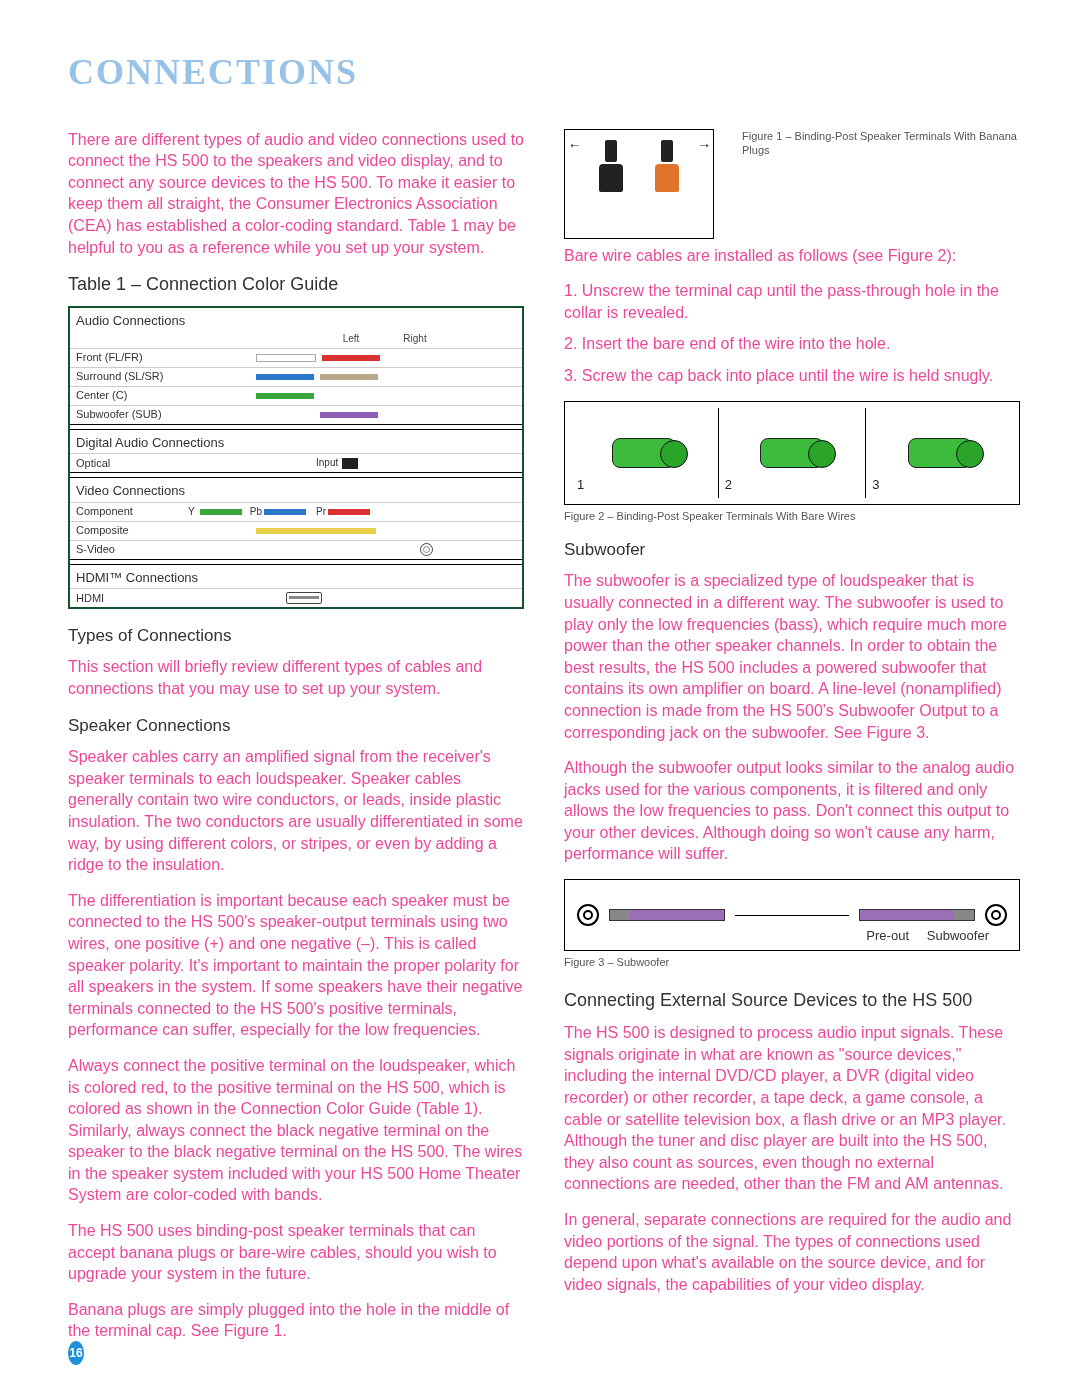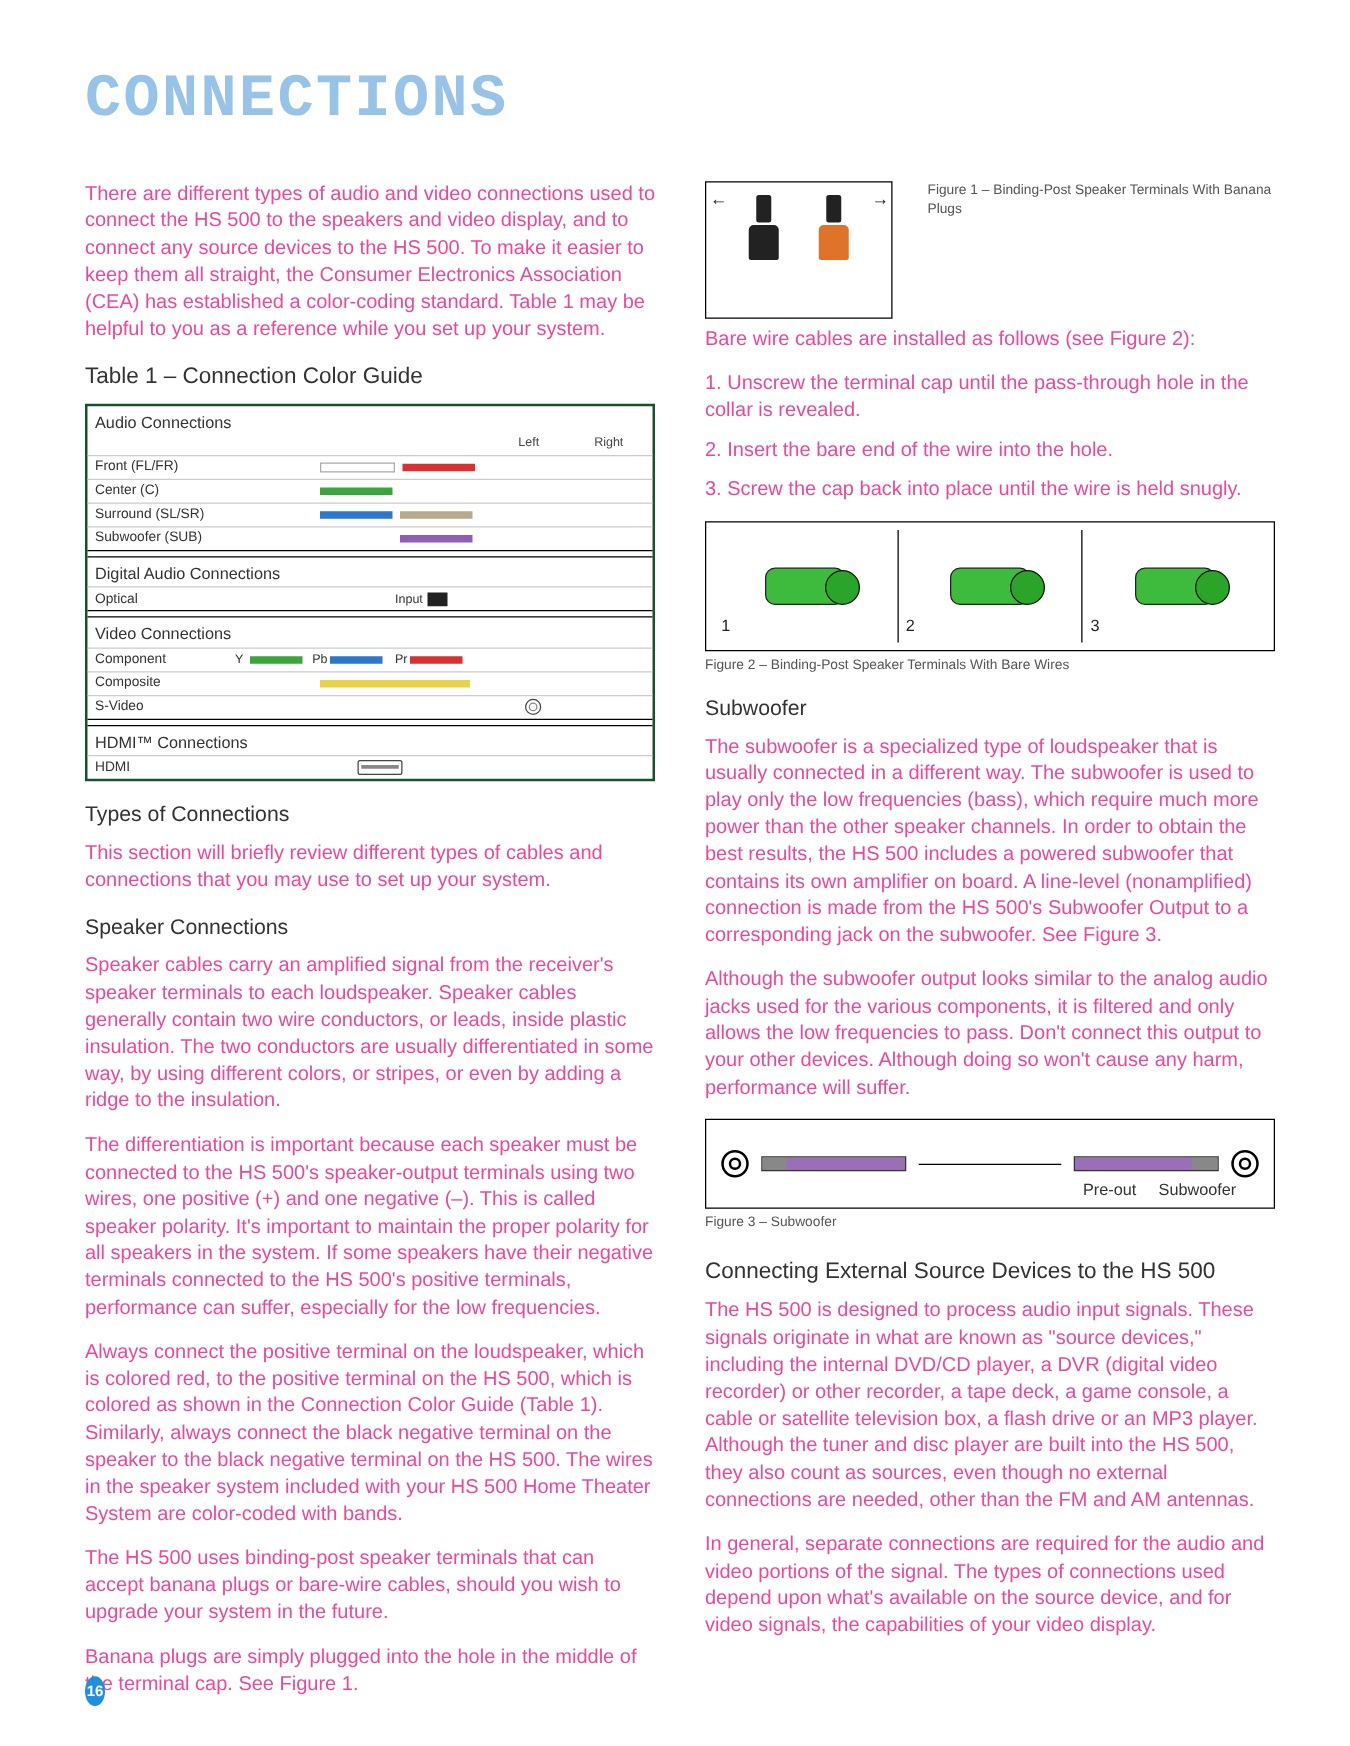--- a/index.html
+++ b/index.html
@@ -4,37 +4,37 @@
 <style>
   html,body{margin:0;padding:0;background:#fff;}
   body{
     width:1080px;height:1397px;
     font-family:"Helvetica Neue",Helvetica,Arial,sans-serif;
     color:#333;font-size:14px;line-height:1.35;
     box-sizing:border-box;
   }
   .page{padding:48px 60px 20px 68px;box-sizing:border-box;height:100%;position:relative;}
   h1.title{
-    font-family:Liberation Mono, monospace;
-    font-weight:900;font-size:48px;letter-spacing:2px;
+    font-family:Liberation Serif, serif;
+    font-weight:900;font-size:36px;letter-spacing:2px;
     color:#98c3e9;margin:0 0 32px 0;text-transform:uppercase;
   }
   .cols{display:flex;gap:40px;}
   .col{flex:1;min-width:0;}
   p{margin:0 0 14px 0;font-size:16px;color:#ec4899;}
   h2{font-size:18px;font-weight:400;color:#333;margin:10px 0 10px 0;}
   h3{font-size:17px;font-weight:400;color:#333;margin:16px 0 8px 0;}
   
   .tbl{border:2px solid #14532d;font-size:12px;margin:6px 0 12px 0;}
   .tbl .sec{border-bottom:1px solid #000;padding:2px 6px;font-size:13px;}
   .tbl .hdr{font-size:13px;padding:4px 6px 2px 6px;}
   .tbl .row{display:flex;align-items:center;border-top:1px solid #ccc;height:18px;padding:0 6px;font-size:11px;}
   .tbl .lbl{flex:0 0 110px;}
   .swatch{height:6px;width:58px;display:inline-block;}
-  .lr{display:flex;gap:6px;font-size:10px;color:#444;padding:0 6px 2px 0;justify-content:flex-end;margin-left:180px;}
+  .lr{display:flex;gap:6px;font-size:10px;color:#444;padding:0 6px 2px 0;justify-content:center;margin-left:180px;}
   .lr span{width:58px;text-align:center;}
   .circle{width:11px;height:11px;border:1px solid #444;border-radius:50%;display:inline-block;position:relative;margin-left:44px;}
   .circle::after{content:"";position:absolute;inset:2px;border:1px solid #888;border-radius:50%;}
   .hdmiPlug{display:inline-block;width:34px;height:10px;border:1px solid #444;border-radius:2px;position:relative;margin-left:100px;}
   .hdmiPlug::after{content:"";position:absolute;left:2px;right:2px;top:3px;height:3px;background:#888;}
   .inputBox{width:16px;height:11px;background:#222;display:inline-block;margin-left:4px;vertical-align:middle;}
   
   .fig1{border:1px solid #000;height:108px;width:148px;position:relative;background:#fff;margin-bottom:6px;}
   .plugset{position:absolute;top:10px;width:28px;}
   .plugset.a{left:32px;} .plugset.b{left:88px;}
@@ -88,30 +88,30 @@
           <span>Right</span>
         </div>
         <div class="row">
           <span class="lbl">Front (FL/FR)</span>
           <span style="flex:0 0 70px"></span>
           <span class="swatch" style="background:#fff;border:1px solid #aaa"></span>
           <span style="width:6px"></span>
           <span class="swatch" style="background:#d93030"></span>
         </div>
         <div class="row">
-          <span class="lbl">Center (C)</span>
-          <span style="flex:0 0 70px"></span>
-          <span class="swatch" style="background:#3aa53a"></span>
-        </div>
-        <div class="row">
           <span class="lbl">Surround (SL/SR)</span>
           <span style="flex:0 0 70px"></span>
           <span class="swatch" style="background:#2a77cc"></span>
           <span style="width:6px"></span>
           <span class="swatch" style="background:#b8a98a"></span>
+        </div>
+        <div class="row">
+          <span class="lbl">Center (C)</span>
+          <span style="flex:0 0 70px"></span>
+          <span class="swatch" style="background:#3aa53a"></span>
         </div>
         <div class="row">
           <span class="lbl">Subwoofer (SUB)</span>
           <span style="flex:0 0 70px"></span>
           <span style="width:64px"></span>
           <span class="swatch" style="background:#8e5fb5"></span>
         </div>
 
         <div class="sec" style="border-top:1px solid #000"></div>
         <div class="hdr">Digital Audio Connections</div>

